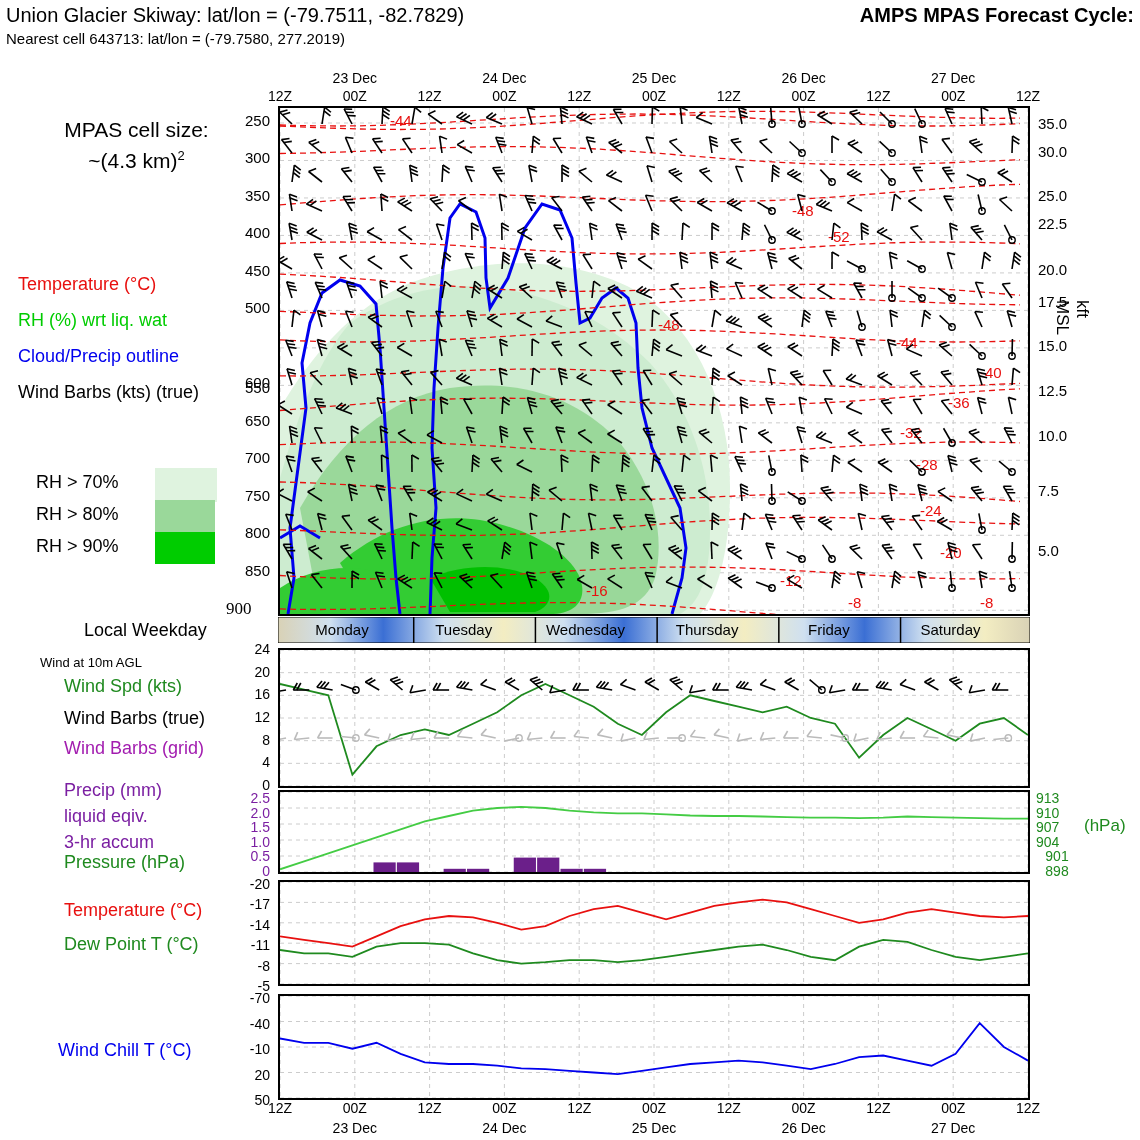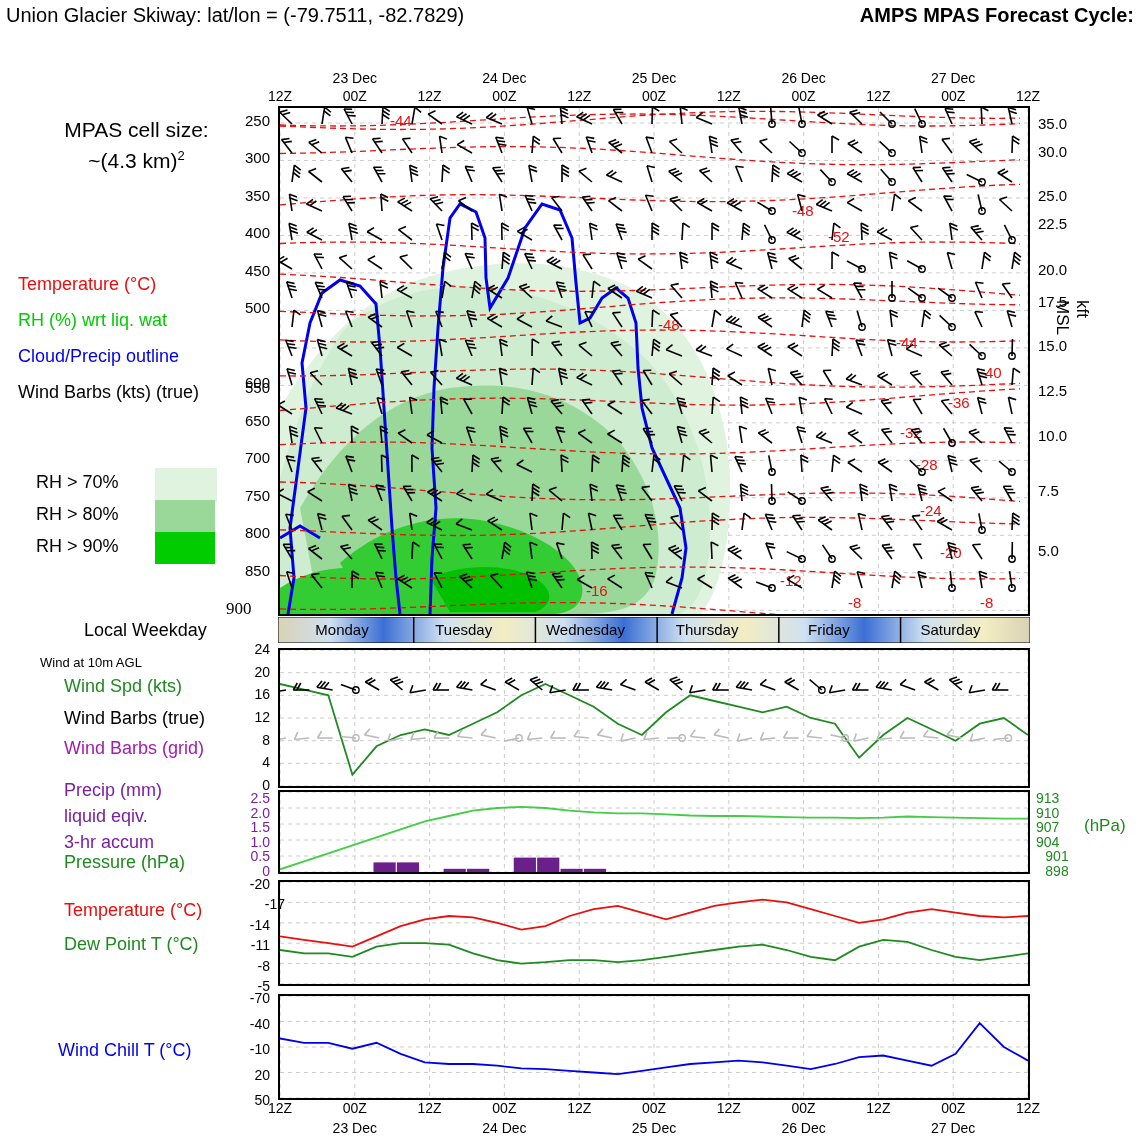--- a/index.html
+++ b/index.html
@@ -16,20 +16,21 @@
   .gry{color:#a21caf;}
   .box{border:2px solid #000;box-sizing:border-box;background:#fff;}
   svg{display:block;}
 </style>
 </head>
 <body>
 
 <div class="root">
 
   <div class="abs ttl" style="left:6px;top:4px;">Union Glacier Skiway: lat/lon = (-79.7511, -82.7829)</div>
+  <div class="abs sub" style="left:6px;top:30px;">Nearest cell 643713: lat/lon = (-79.7580, 277.2019)</div>
   <div class="abs ttl" style="left:700px;top:4px;width:434px;text-align:right;font-weight:bold;">AMPS MPAS Forecast Cycle:</div>
 
   <div class="abs" style="left:14px;top:118px;width:245px;text-align:center;font-size:21px;">MPAS cell size:</div>
   <div class="abs" style="left:14px;top:148px;width:245px;text-align:center;font-size:21px;">~(4.3 km)<sup style="font-size:13px;">2</sup></div>
 
   <div class="abs red" style="left:18px;top:274px;font-size:18px;">Temperature (°C)</div>
   <div class="abs" style="left:18px;top:310px;font-size:18px;color:#00cc00;">RH (%) wrt liq. wat</div>
   <div class="abs blu" style="left:18px;top:346px;font-size:18px;">Cloud/Precip outline</div>
   <div class="abs" style="left:18px;top:382px;font-size:18px;">Wind Barbs (kts) (true)</div>
 
@@ -2664,21 +2665,21 @@
         <line x1="523.6" y1="0" x2="523.6" y2="102" stroke="#cccccc" stroke-width="1" stroke-dasharray="4 4"></line>
         <line x1="598.4" y1="0" x2="598.4" y2="102" stroke="#cccccc" stroke-width="1" stroke-dasharray="4 4"></line>
         <line x1="673.2" y1="0" x2="673.2" y2="102" stroke="#cccccc" stroke-width="1" stroke-dasharray="4 4"></line>
         <line x1="748" y1="0" x2="748" y2="102" stroke="#cccccc" stroke-width="1" stroke-dasharray="4 4"></line>
         <polyline points="0.0,54.4 24.1,57.8 48.3,61.2 72.4,64.6 96.5,54.4 120.6,44.2 144.8,37.4 168.9,34.0 193.0,35.4 217.2,40.8 241.3,47.6 265.4,44.2 289.5,34.0 313.7,27.2 337.8,23.8 361.9,30.6 386.1,37.4 410.2,30.6 434.3,23.8 458.5,20.4 482.6,17.7 506.7,20.4 530.8,27.2 555.0,34.0 579.1,40.8 603.2,37.4 627.4,30.6 651.5,27.2 675.6,30.6 699.7,34.0 723.9,35.4 748.0,34.0" fill="none" stroke="#e8100f" stroke-width="1.8"></polyline>
         <polyline points="0.0,68.0 24.1,71.4 48.3,71.4 72.4,74.8 96.5,64.6 120.6,61.2 144.8,61.2 168.9,62.6 193.0,71.4 217.2,78.2 241.3,81.6 265.4,80.2 289.5,78.2 313.7,78.2 337.8,80.2 361.9,78.2 386.1,74.8 410.2,71.4 434.3,68.0 458.5,64.6 482.6,62.6 506.7,68.0 530.8,74.8 555.0,78.2 579.1,64.6 603.2,57.8 627.4,59.8 651.5,68.0 675.6,74.8 699.7,78.2 723.9,74.8 748.0,71.4" fill="none" stroke="#1f8a1f" stroke-width="1.8"></polyline>
       </svg>
   </div>
   <div class="abs" id="temp-ticks" style="left:226px;top:874px;width:48px;height:116px;">
       <div class="abs " style="position:absolute;left:0px;top:2px;width:44px;text-align:right;font-size:14px;">-20</div>
-      <div class="abs " style="position:absolute;left:15px;top:22.4px;width:44px;text-align:right;font-size:14px;">-17</div>
+      <div class="abs " style="position:absolute;left:0px;top:22.4px;width:44px;text-align:right;font-size:14px;">-17</div>
       <div class="abs " style="position:absolute;left:0px;top:42.8px;width:44px;text-align:right;font-size:14px;">-14</div>
       <div class="abs " style="position:absolute;left:0px;top:63.199999999999996px;width:44px;text-align:right;font-size:14px;">-11</div>
       <div class="abs " style="position:absolute;left:0px;top:83.6px;width:44px;text-align:right;font-size:14px;">-8</div>
       <div class="abs " style="position:absolute;left:0px;top:104px;width:44px;text-align:right;font-size:14px;">-5</div>
     </div>
 
   <div class="abs box" style="left:278px;top:994px;width:752px;height:106px;">
     <svg width="748" height="102" viewBox="0 0 748 102" id="chill-svg">
         <line x1="0" y1="0" x2="748" y2="0" stroke="#cccccc" stroke-width="1" stroke-dasharray="4 4"></line>
         <line x1="0" y1="25.5" x2="748" y2="25.5" stroke="#cccccc" stroke-width="1" stroke-dasharray="4 4"></line>

